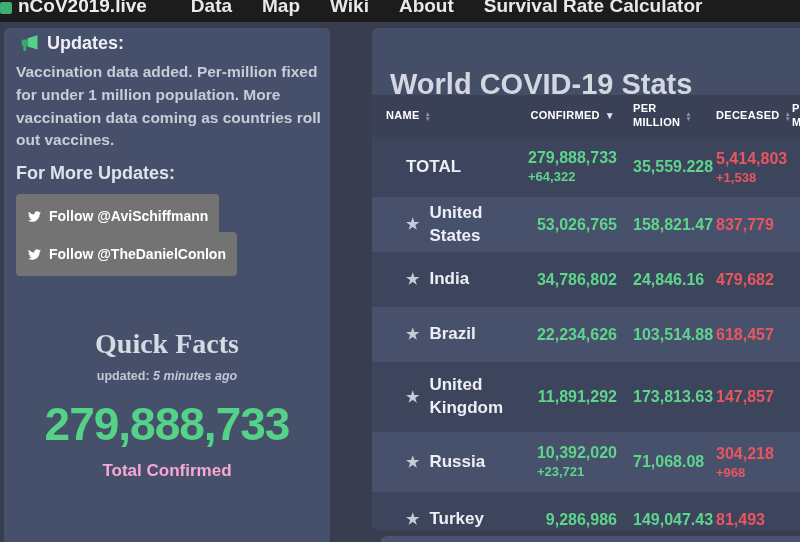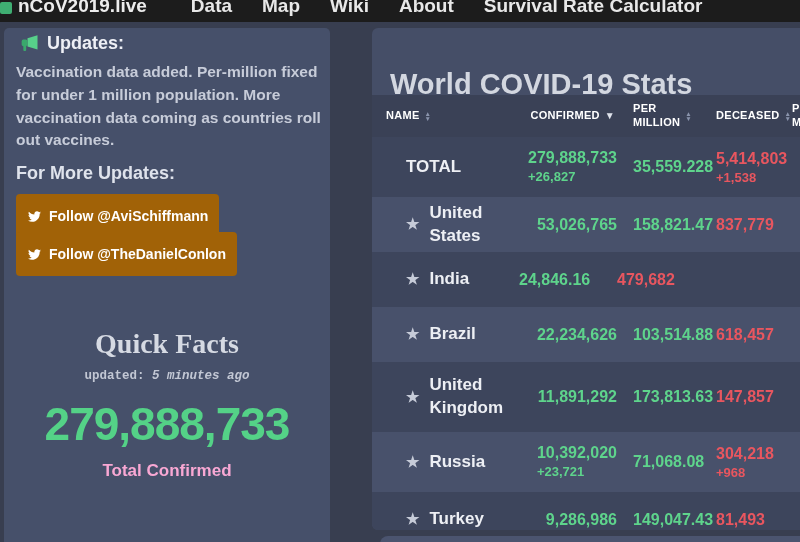--- a/index.html
+++ b/index.html
@@ -18,28 +18,28 @@
   .navlink.first{margin-left:14px;}
   
   .sidebar{position:absolute;left:4px;top:28px;width:326px;height:560px;background:#46506a;border-radius:5px;overflow:hidden;}
   .mainpanel{position:absolute;left:372px;top:28px;width:470px;height:502px;background:#454e67;border-radius:6px;overflow:hidden;}
   .nextpanel{position:absolute;left:380px;top:536px;width:462px;height:20px;background:#4b546f;border-radius:8px 8px 0 0;}
   
   .upd-head{position:absolute;left:16px;top:5px;display:flex;align-items:center;gap:7px;}
   .upd-head-label{font-size:18px;font-weight:700;color:#eef0f6;}
   .upd-body{position:absolute;left:12px;top:33px;width:306px;font-size:15.5px;font-weight:700;color:#c7ccd9;line-height:1.47;}
   .more-head{position:absolute;left:12px;top:135px;font-size:18px;font-weight:700;color:#dfe3ec;}
-  .tw-btn{position:absolute;left:12px;height:44px;background:#a16207;border:none;border-radius:4px;
+  .tw-btn{position:absolute;left:12px;height:44px;background:#737373;border:none;border-radius:4px;
           display:flex;align-items:center;gap:7px;padding:0 11px;cursor:pointer;}
   .tw-btn .lbl{font-size:14px;font-weight:700;color:#ffffff;white-space:nowrap;}
   .tw-btn.b1{top:166px;}
   .tw-btn.b2{top:204px;}
   .qf{position:absolute;left:0;top:300px;width:326px;text-align:center;}
   .qf-title{font-size:28px;font-weight:700;color:#d6dae3;font-family:Liberation Serif, serif;}
-  .qf-updated{margin-top:9px;font-size:12.5px;font-weight:700;color:#c2c7d4;font-family:Liberation Mono, monospace;}
+  .qf-updated{margin-top:9px;font-size:12.5px;font-weight:700;color:#c2c7d4;}
   .qf-updated .val{font-style:italic;}
   .qf-number{margin-top:14px;font-size:46px;font-weight:700;color:#54d287;letter-spacing:-1px;}
   .qf-label{margin-top:10px;font-size:17px;font-weight:700;color:#f9a8d4;}
   
   .page-title{position:absolute;left:18px;top:4px;font-size:29px;font-weight:700;color:#d3d7e0;margin-top:36px;}
   .tbl{position:absolute;left:0;top:67px;width:470px;}
   .trow{display:grid;grid-template-columns:117px 114px 99px 76px 120px;align-items:center;padding-left:14px;}
   .thead{height:42px;background:#3a4156;}
   .th{display:flex;align-items:center;gap:5px;font-size:11px;font-weight:700;color:#ffffff;letter-spacing:.3px;line-height:1.25;cursor:pointer;}
   .th .wrap{white-space:pre-line;}
@@ -155,21 +155,21 @@
 MILLION</span>
       </div>
     </div>
 
     <div class="trow r-dark h60">
       <div class="name-cell">
           <span>TOTAL</span>
         </div>
       <div class="num-cell">
         <span class="num-block"><div class="num">279,888,733</div>
-        <div class="delta">+26,827</div></span>
+        <div class="delta">+64,322</div></span>
       </div>
       <div class="pm-cell"><span class="num">35,559.228</span></div>
       <div class="dec">
         <div class="num">5,414,803</div>
         <div class="delta">+1,538</div>
       </div>
       <div></div>
     </div>
 
     <div class="trow r-light h55">
@@ -181,20 +181,21 @@
       <div class="pm-cell"><span class="num">158,821.47</span></div>
       <div class="dec"><span class="num">837,779</span></div>
       <div></div>
     </div>
 
     <div class="trow r-dark h55">
       <div class="name-cell">
         <span class="star">★</span>
         <span>India</span>
       </div>
+      <div class="num-cell"><span class="num">34,786,802</span></div>
       <div class="pm-cell"><span class="num">24,846.16</span></div>
       <div class="dec"><span class="num">479,682</span></div>
       <div></div>
     </div>
 
     <div class="trow r-light h55">
       <div class="name-cell">
         <span class="star">★</span>
         <span>Brazil</span>
       </div>

